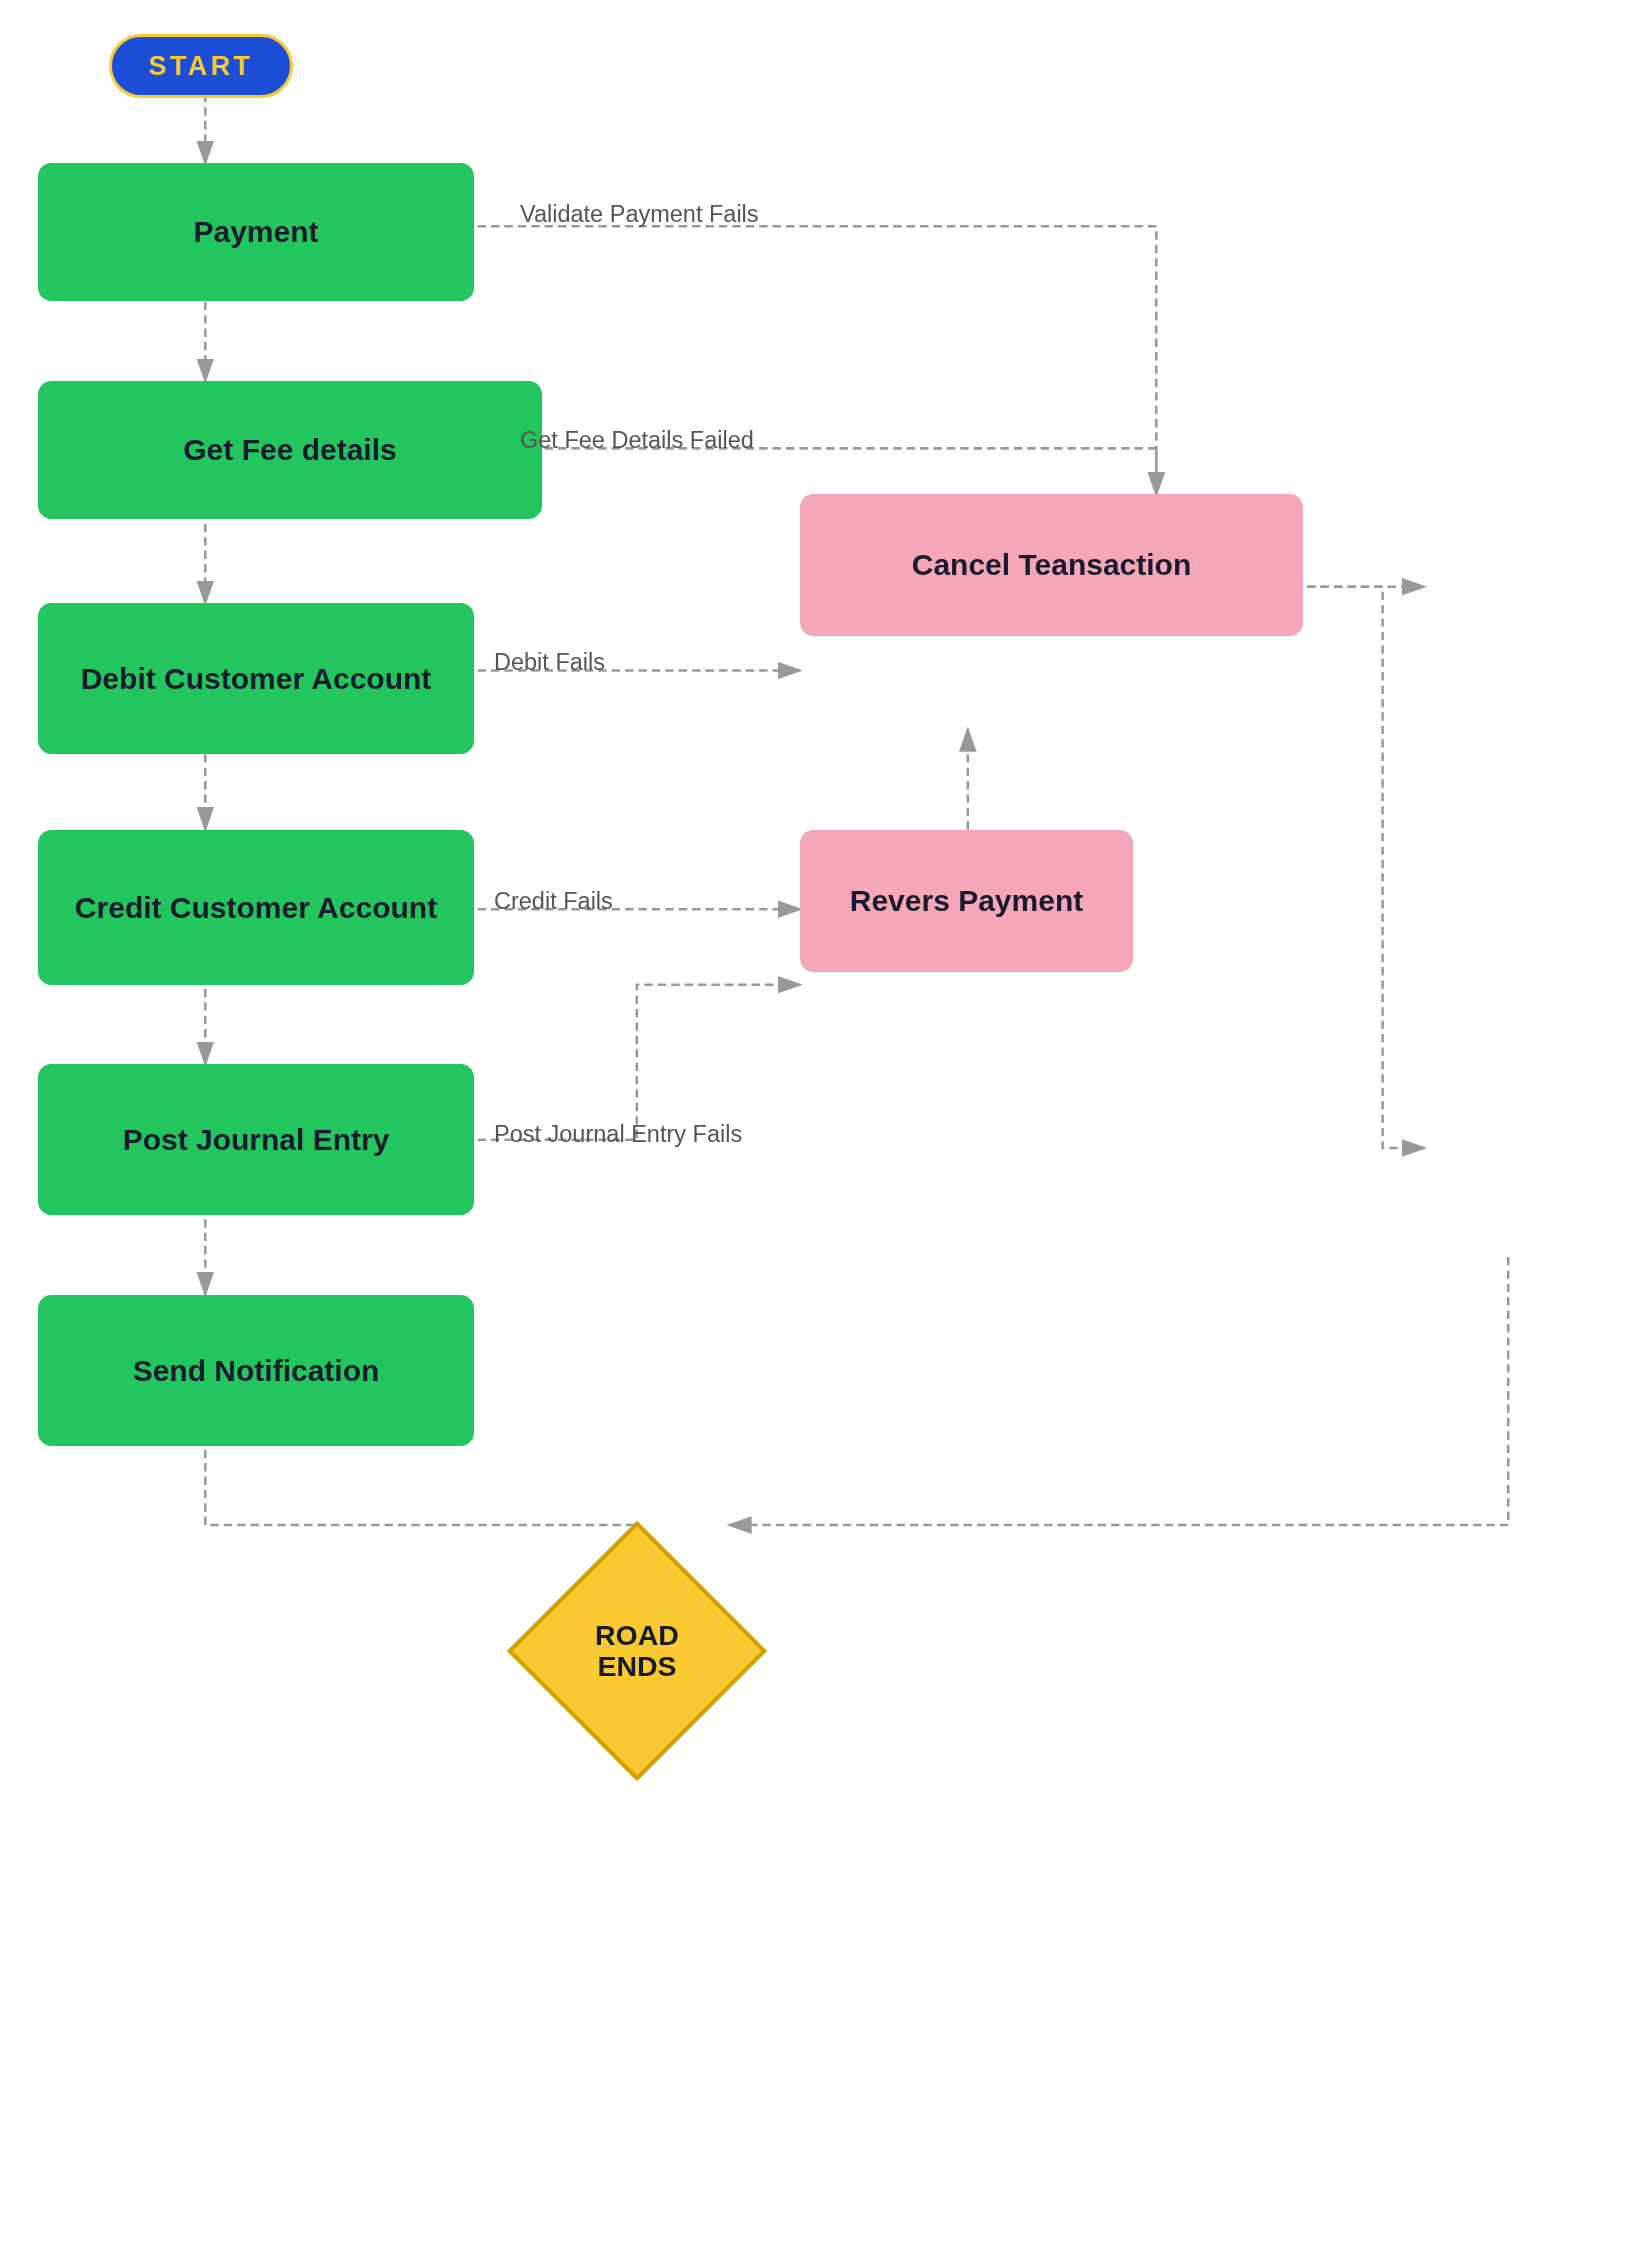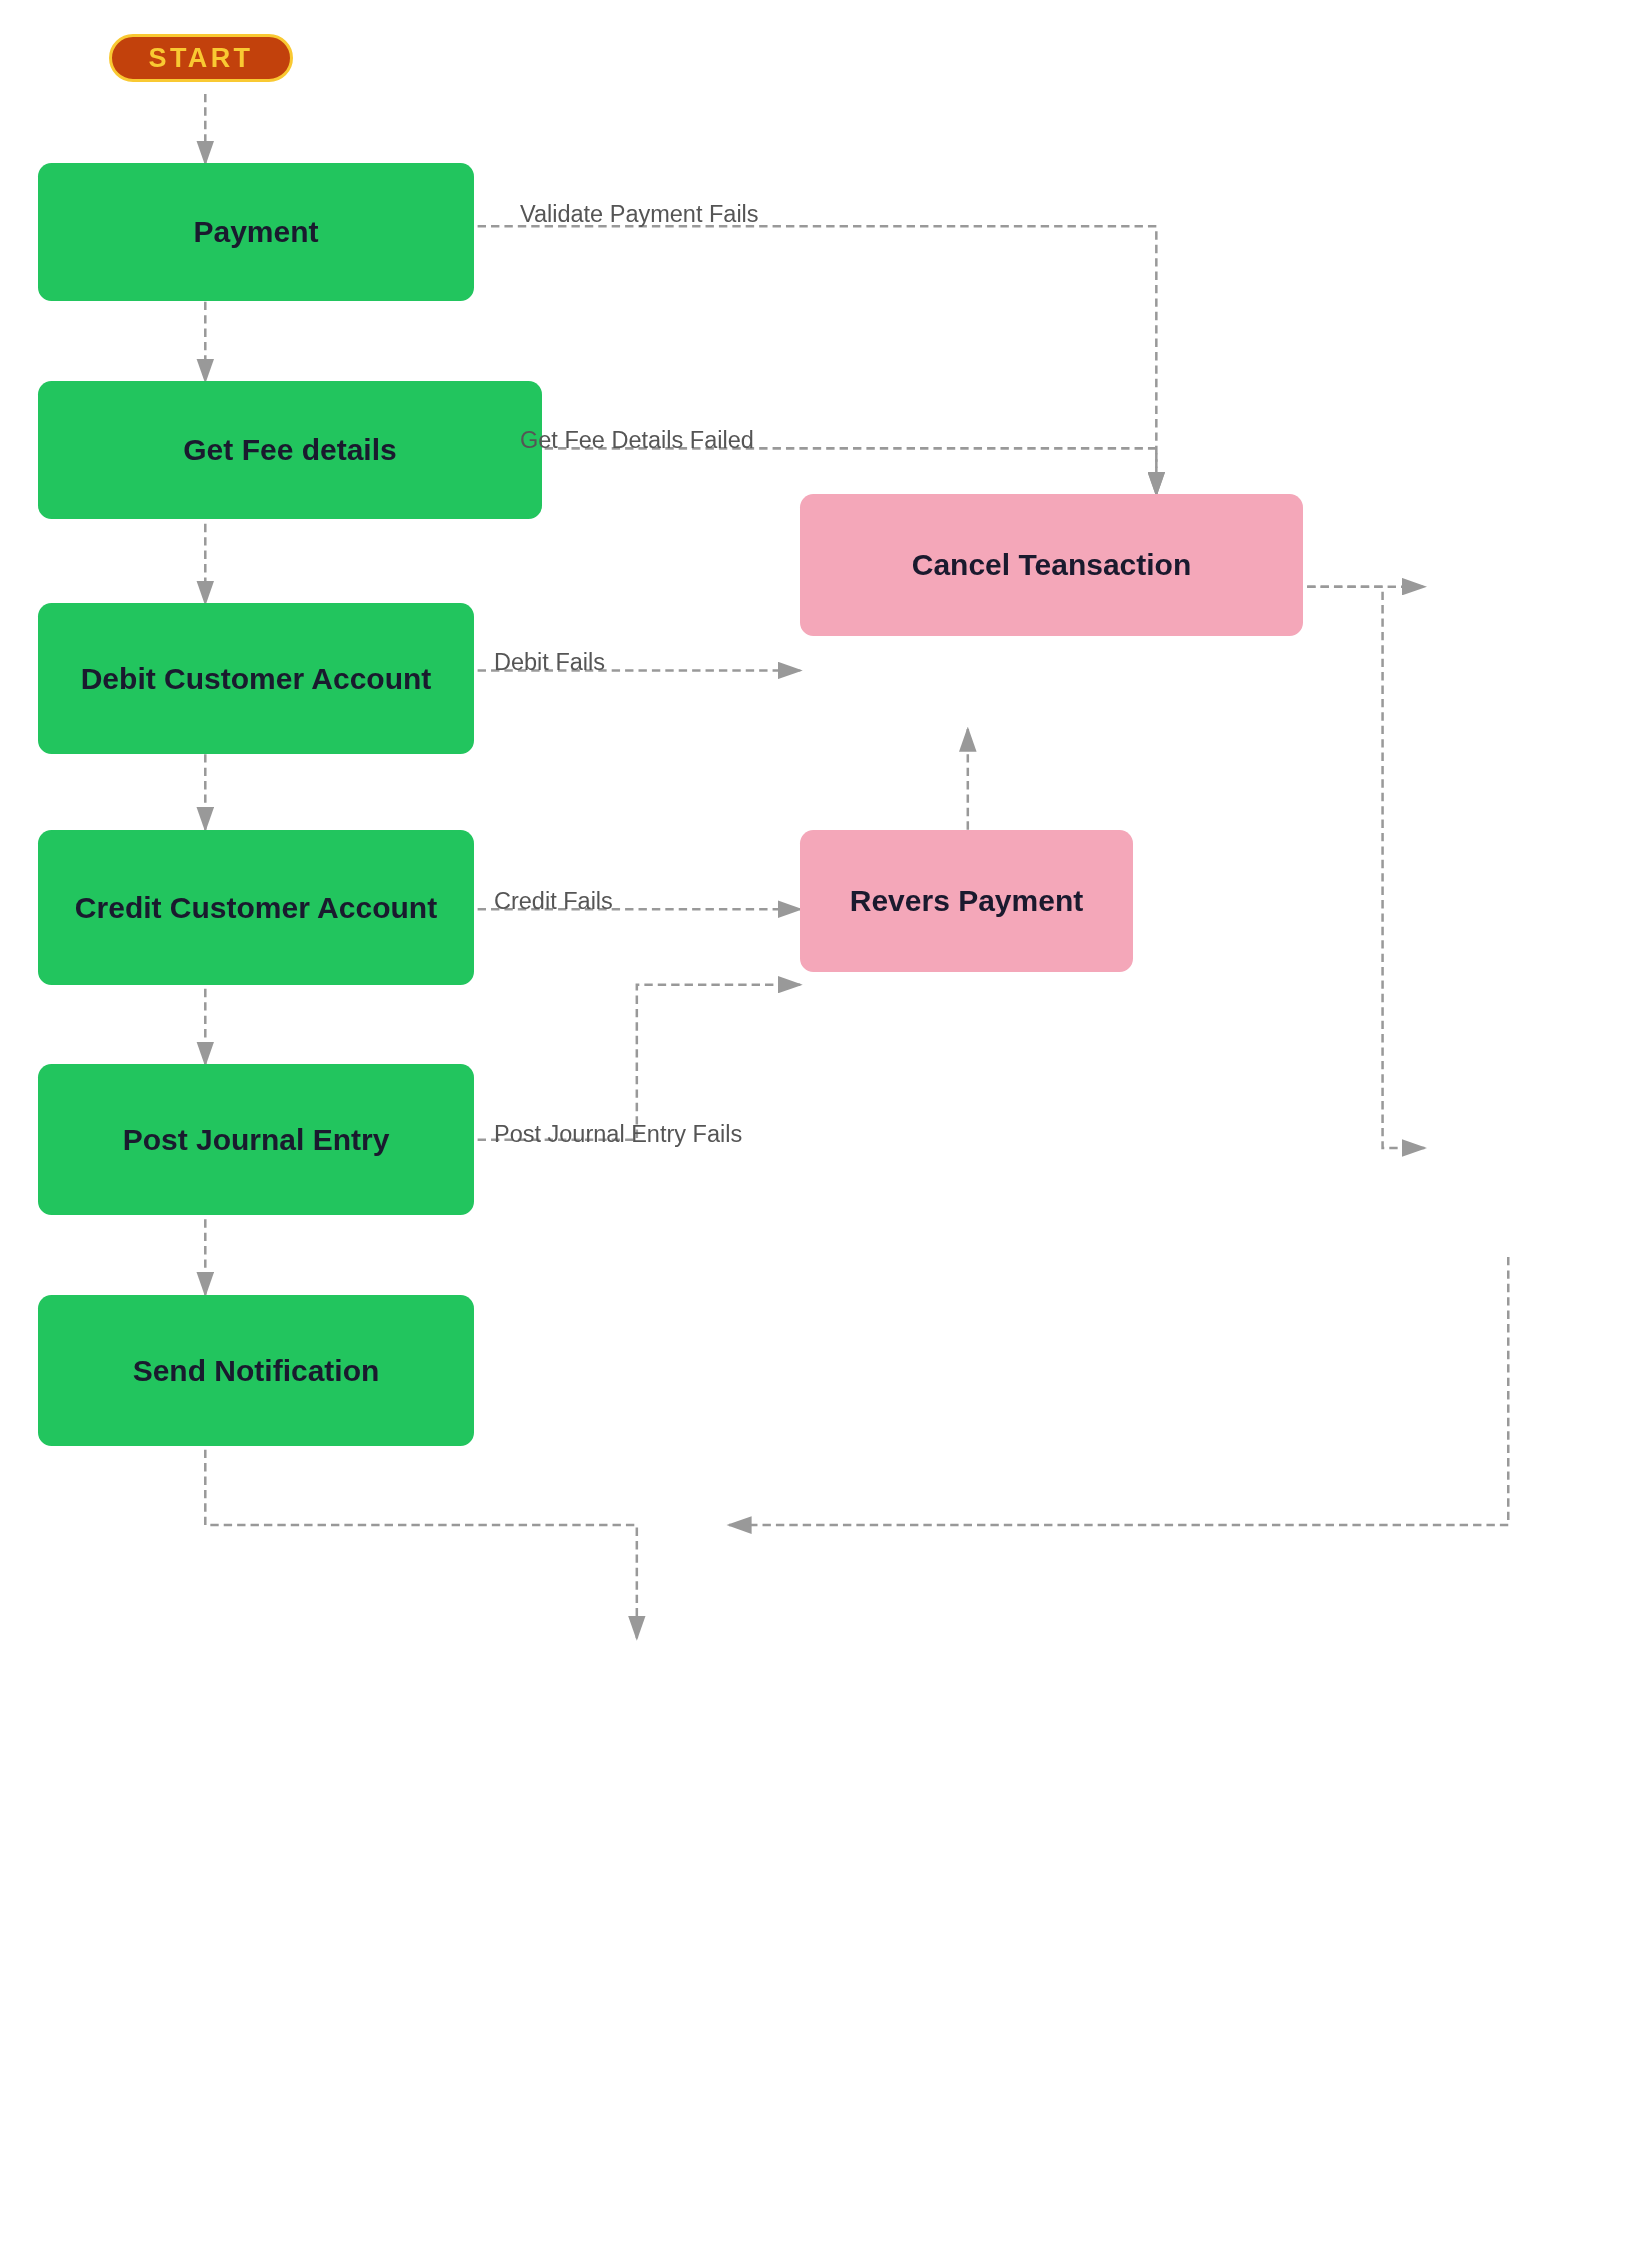--- a/index.html
+++ b/index.html
@@ -37,32 +37,32 @@
     }
 
     .node-pink {
       background: #F4A7B9;
       color: #1a1a2e;
       border: none;
     }
 
     .node-start {
       position: absolute;
-      background: #c2410c;
+      background: #1d4ed8;
       color: #F9C932;
       border: 3.4px solid #F9C932;
       border-radius: 42px;
       font-size: 27px;
       font-weight: bold;
       letter-spacing: 3.4px;
       display: flex;
       align-items: center;
       justify-content: center;
       width: 184px;
-      height: 48px;
+      height: 64px;
     }
 
     .node-diamond {
       position: absolute;
       width: 184px;
       height: 184px;
       background: #F9C932;
       transform: rotate(45deg);
       border: 3.4px solid #e0a800;
     }
@@ -175,20 +175,27 @@
 
   <div class="node node-pink" style="left: 800px; top: 494px; width: 503px; height: 142px;">
     <span>Cancel Teansaction</span>
   </div>
 
   <div class="node node-pink" style="left: 800px; top: 830px; width: 333px; height: 142px;">
     <span>Revers Payment</span>
   </div>
 
 
+  <div style="position:absolute; left: 545px; top: 1559px; width: 184px; height: 184px;">
+    <div class="node-diamond" style="position:absolute; left:0; top:0; border: 4.2px solid #d4a000;"></div>
+    <div class="node-diamond-text" style="position:absolute; left:0; top:0; width:184px; height:184px; font-size:28.5px; line-height:1.1;">
+      <span style="white-space:pre-line; text-align:center;">ROAD
+ENDS</span>
+    </div>
+  </div>
 
   <div class="arrow-label" style="left: 520px; top: 201px;">
     <span>Validate Payment Fails</span>
   </div>
 
   <div class="arrow-label" style="left: 520px; top: 427px;">
     <span>Get Fee Details Failed</span>
   </div>
 
   <div class="arrow-label" style="left: 494px; top: 649px;">

